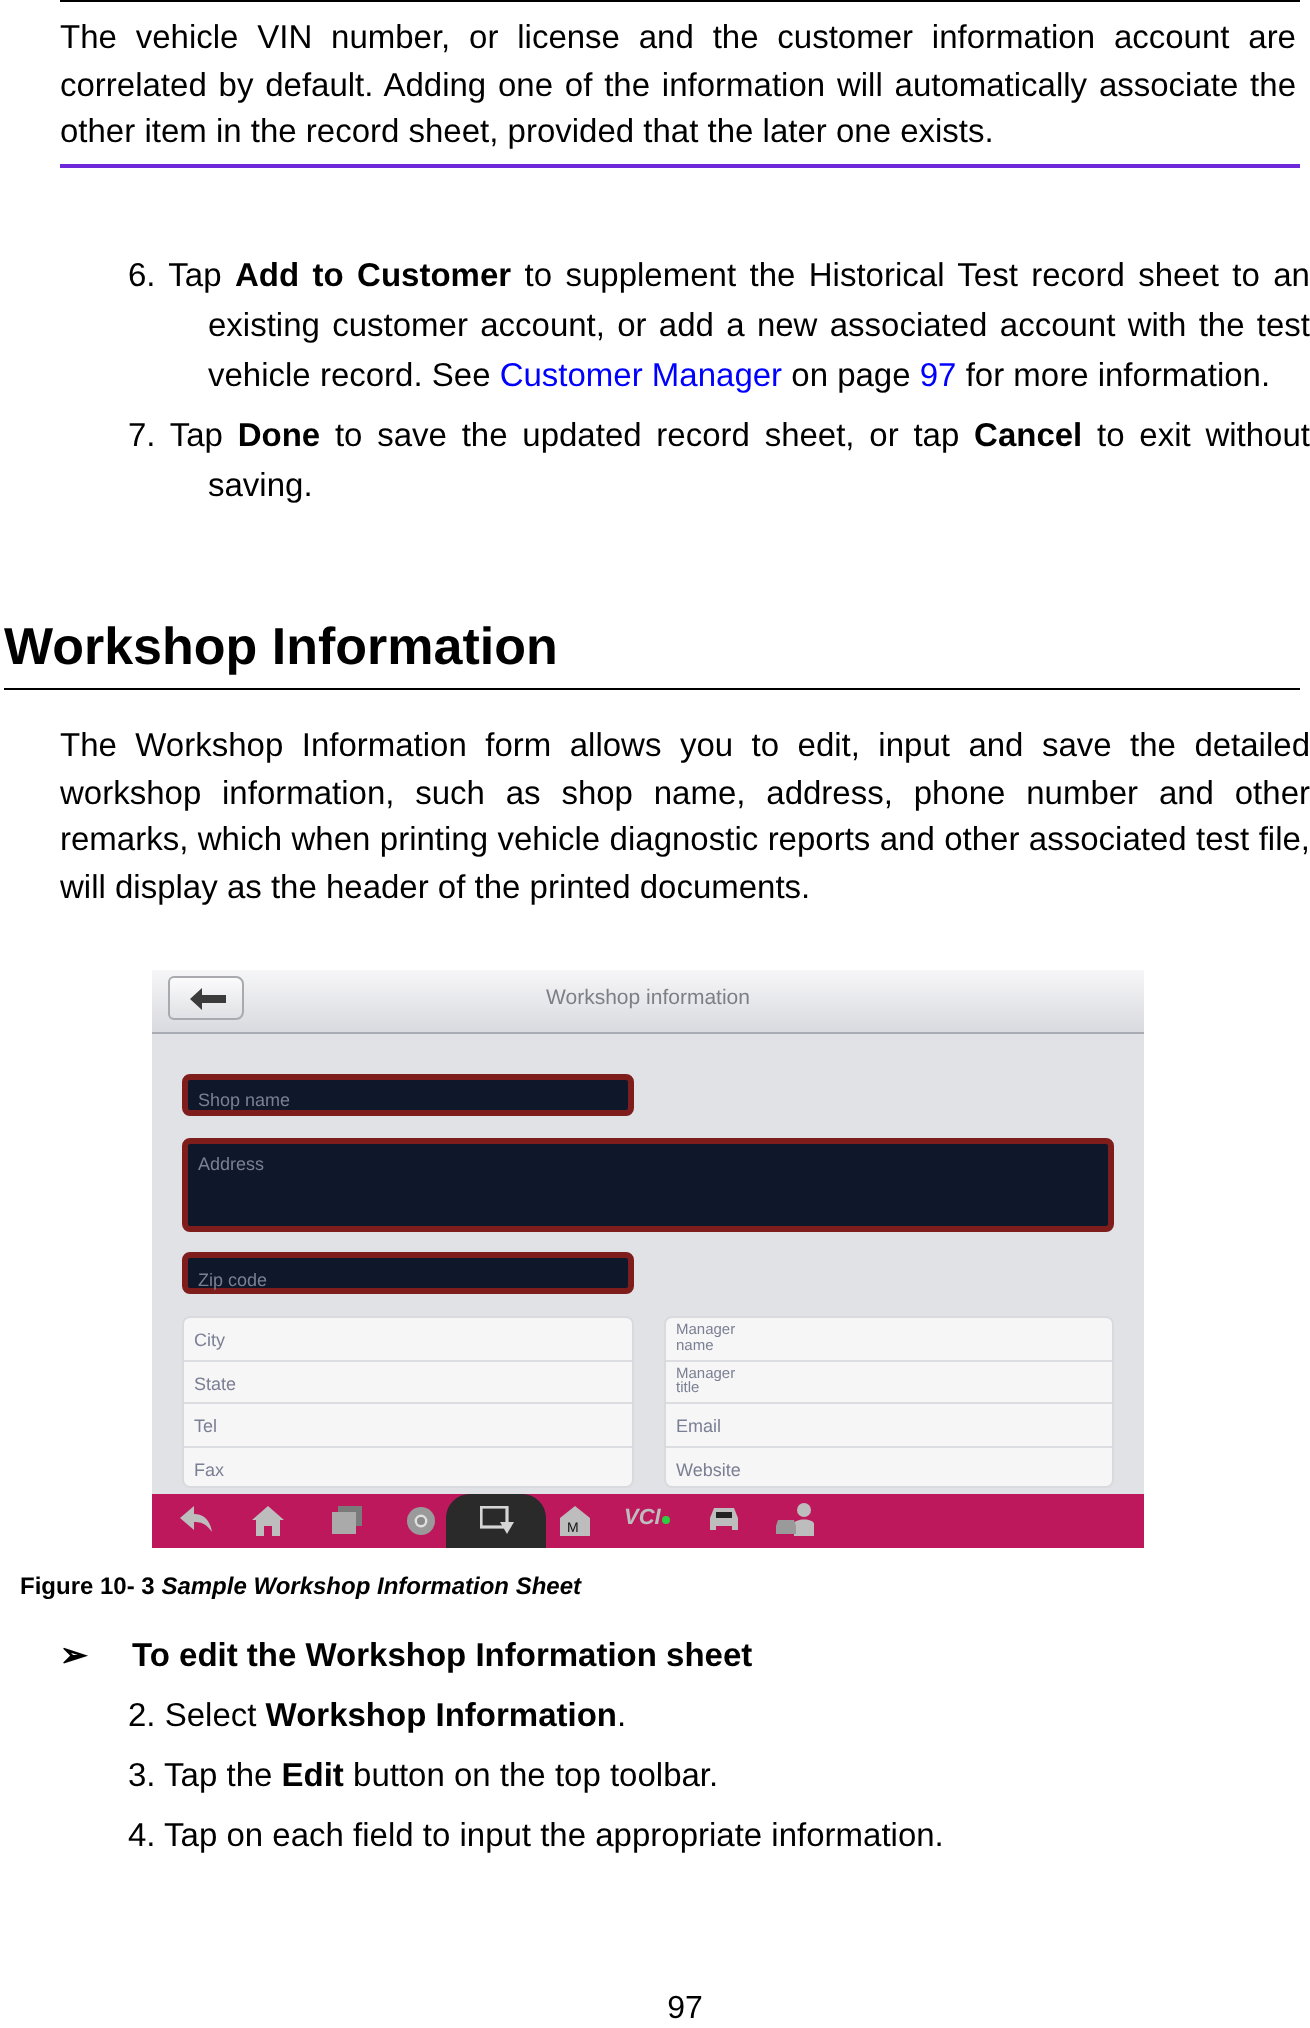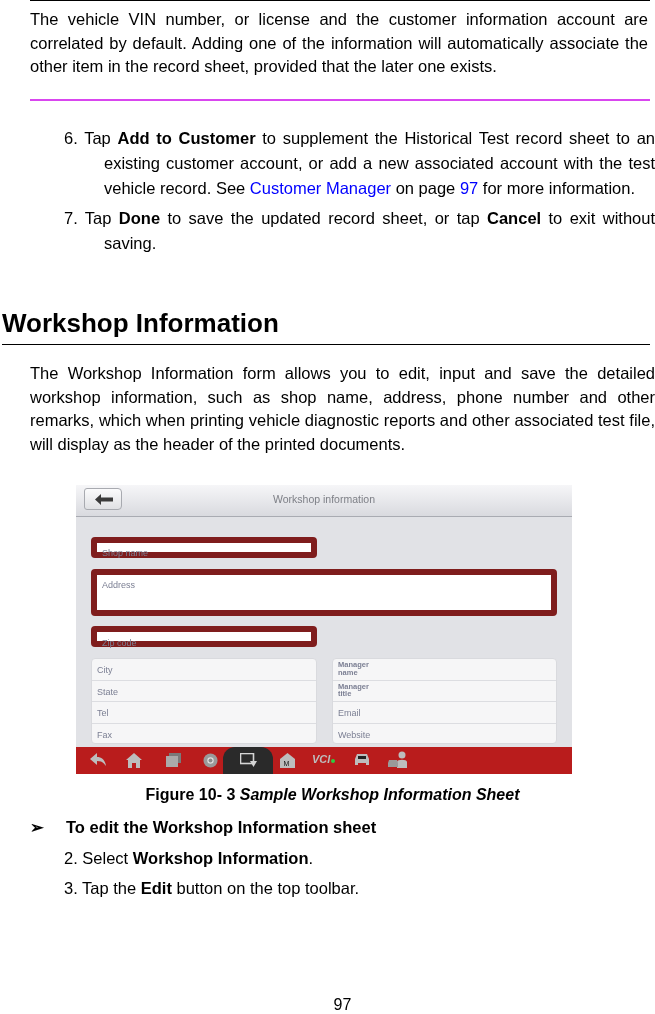--- a/index.html
+++ b/index.html
@@ -1,50 +1,50 @@
 <!DOCTYPE html>
 <html><head>
 <meta charset="utf-8">
 <style>
   * { box-sizing: border-box; margin: 0; padding: 0; }
   html, body { width: 655px; height: 1014px; background: #ffffff; overflow: hidden; }
   body { font-family: "Liberation Sans", sans-serif; color: #000; position: relative; }
 
-  .note-box { position: absolute; left: 30px; top: 0; width: 620px; border-top: 1px solid #000; border-bottom: 2px solid #d946ef; padding: 7px 0 20px 0; }
+  .note-box { position: absolute; left: 30px; top: 0; width: 620px; border-top: 1px solid #000; border-bottom: 2px solid #6d28d9; padding: 7px 0 3px 0; }
   .note-text { font-size: 16.5px; line-height: 23.5px; text-align: justify; text-align-last: left; padding-right: 2px; }
 
   .steps-top { position: absolute; left: 64px; top: 126px; width: 591px; }
   .step { font-size: 16.5px; line-height: 25px; text-align: justify; padding-left: 40px; text-indent: -40px; margin-bottom: 5px; }
   .step b { font-weight: bold; margin-top: 18px; }
   .link { color: #0000ff; }
 
   .section-title { position: absolute; left: 2px; top: 306px; width: 648px; border-bottom: 1px solid #000; padding-bottom: 4px; font-size: 26px; font-weight: bold; line-height: 34px; }
 
   .intro { position: absolute; left: 30px; top: 362px; width: 625px; font-size: 16.5px; line-height: 23.5px; text-align: justify; }
 
   .figure { position: absolute; left: 76px; top: 485px; width: 496px; height: 289px; background: #e1e2e6; overflow: hidden; }
   .fig-header { position: absolute; left: 0; top: 0; width: 496px; height: 32px; background: linear-gradient(#f6f6f8, #d9dadf); border-bottom: 1px solid #a9abb2; }
   .fig-back { position: absolute; left: 8px; top: 3px; width: 38px; height: 22px; border: 1px solid #a8aab0; border-radius: 3px 4px 4px 3px; background: linear-gradient(#fbfbfc, #e0e1e4); }
   .fig-back svg { position: absolute; left: 10px; top: 5px; }
   .fig-title { position: absolute; left: 0; top: 8px; width: 496px; text-align: center; font-size: 10.5px; color: #7d7f86; }
 
-  .field { position: absolute; background: #ffffff; border: 6px solid #7f1d1d; border-radius: 4px; }
+  .field { position: absolute; background: #0f172a; border: 3px solid #7f1d1d; border-radius: 4px; }
   .field-label { position: absolute; left: 5px; font-size: 9px; color: #7b7f93; line-height: 10px; }
   .group { position: absolute; background: #f6f6f7; border: 1px solid #d9dade; border-radius: 4px; }
   .group-row { position: relative; height: 21.5px; border-bottom: 1px solid #dcdde1; }
   .group-row:last-child { border-bottom: none; text-align: center; }
   .group-row .field-label { top: 6px; }
-  .group-row .field-label.two { top: 2px; font-size: 7.5px; line-height: 7.5px; font-weight: bold; }
+  .group-row .field-label.two { top: 2px; font-size: 7.5px; line-height: 7.5px; }
 
-  .navbar { position: absolute; left: 0; top: 262px; width: 496px; height: 27px; background: #b91c1c; }
+  .navbar { position: absolute; left: 0; top: 262px; width: 496px; height: 27px; background: #be185d; }
   .nav-ico { position: absolute; top: 6px; }
   .nav-active { position: absolute; left: 147px; top: 0; width: 50px; height: 27px; background: #2a2a2a; border-radius: 12px 12px 0 0; }
   .status { position: absolute; right: 4px; top: 9px; font-size: 10px; color: #cfcfcf; margin-top: 24px; }
 
-  .caption { position: absolute; left: 0; top: 786px; width: 655px; text-align: center; font-size: 16px; font-weight: bold; padding-left: 10px; }
+  .caption { position: absolute; left: 0; top: 786px; width: 655px; font-size: 12px; font-weight: bold; padding-left: 10px; }
   .caption i { font-style: italic; }
 
   .bullet-head { position: absolute; left: 30px; top: 818px; font-size: 16.5px; font-weight: bold; }
   .bullet-head .arrow { display: inline-block; width: 36px; }
 
   .steps-bottom { position: absolute; left: 64px; top: 846px; width: 591px; }
   .steps-bottom .step { margin-bottom: 6px; padding-left: 0; text-indent: 0; line-height: 24px; }
 
   .page-num { position: absolute; left: 0; top: 996px; width: 655px; text-align: center; font-size: 16px; padding-left: 30px; }
 </style>
@@ -163,15 +163,16 @@
   <span>Figure 10- 3 </span><i>Sample Workshop Information Sheet</i>
 </div>
 
 <div class="bullet-head">
   <span class="arrow">➢</span><span>To edit the Workshop Information sheet</span>
 </div>
 
 <div class="steps-bottom">
   <p class="step"><span>2. Select </span><b>Workshop Information</b><span>.</span></p>
   <p class="step"><span>3. Tap the </span><b>Edit</b><span> button on the top toolbar.</span></p>
+  <p class="step"><span>4. Tap on each field to input the appropriate information.</span></p>
 </div>
 
 <div class="page-num">97</div>
 
 </body></html>

